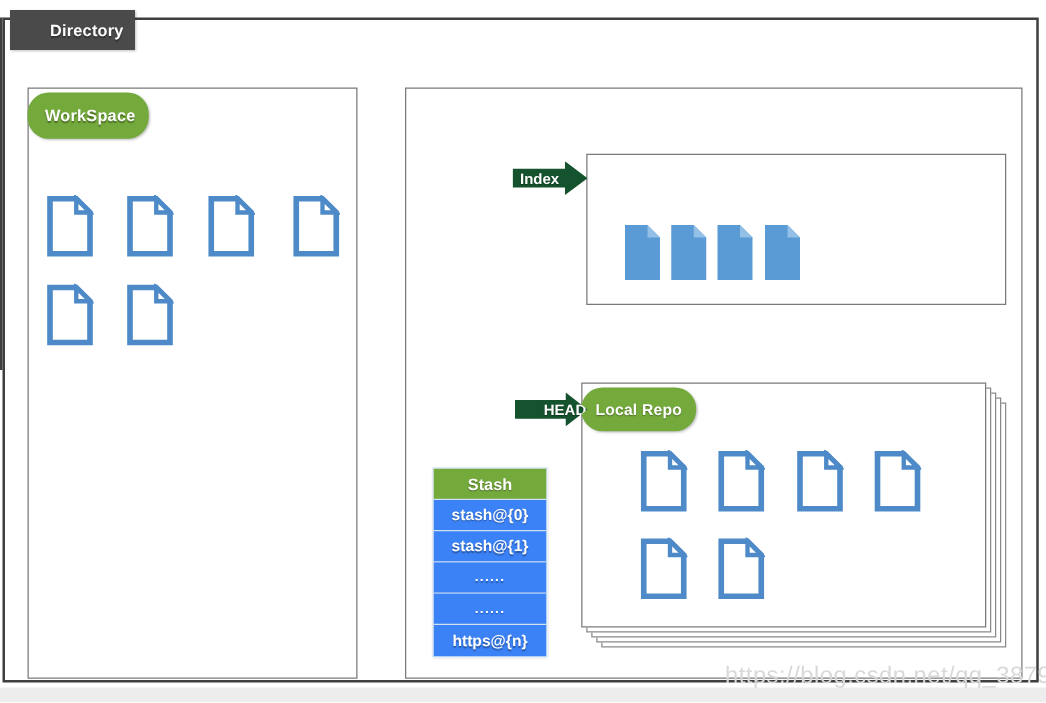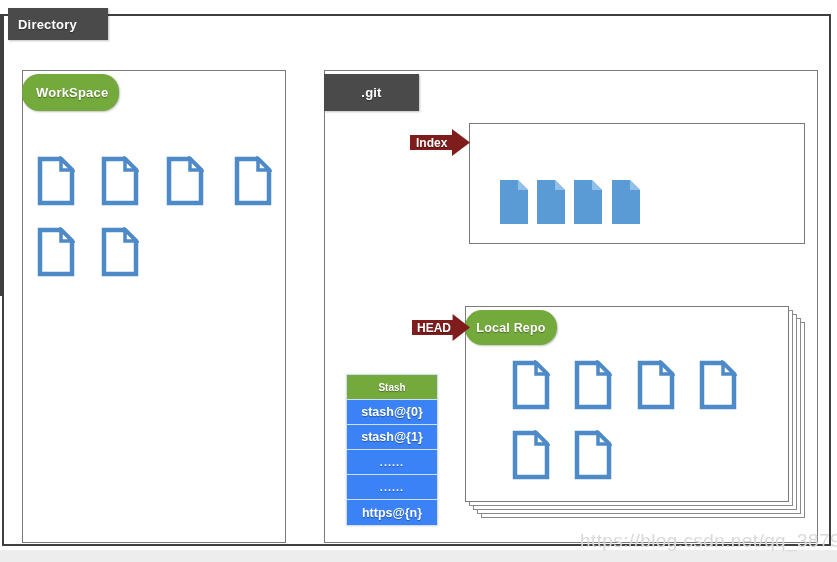--- a/index.html
+++ b/index.html
@@ -47,21 +47,21 @@
     background: #4a4a4a;
   }
   .tab-green {
     background: #74a93c;
     border-radius: 17px;
   }
 
   
   .arrow {
     position: absolute;
-    background: #7f1d1d;
+    background: #14532d;
     color: #ffffff;
     font-weight: bold;
     display: flex;
     align-items: center;
     justify-content: flex-start;
     box-sizing: border-box;
     text-shadow: 0 1px 1px rgba(0,0,0,.4);
     filter: drop-shadow(1px 1px 1px rgba(0,0,0,.3));
   }
 
@@ -86,21 +86,21 @@
     color: #ffffff;
     font-weight: bold;
     font-size: 12.5px;
     text-shadow: 0 1px 1px rgba(0,0,0,.35);
     background: #3b82f6;
     border-bottom: 1.5px solid #cfe0f0;
   }
   .stash-row:last-child { border-bottom: none; }
   .stash-head {
     background: #74a93c;
-    font-size: 10px;
+    font-size: 13px;
   }
   .stash-dots {
     letter-spacing: 1px;
     font-size: 11px;
   }
 
   
   .sheet {
     position: absolute;
     box-sizing: border-box;
@@ -131,21 +131,21 @@
 </head>
 <body>
 
 <div id="canvas">
 
   <div class="page-strip" style="left:0; top:550px; width:837px; height:12px;"></div>
   <div class="left-edge" style="left:0; top:14px; width:3px; height:282px;"></div>
 
   <div class="box outer-frame" style="left:2px; top:14px; width:829px; height:532px;"></div>
 
-  <div class="tab tab-dark" style="left:8px; top:8px; width:100px; height:32px; padding-left:10px; font-size:13px;">
+  <div class="tab tab-dark" style="left:8px; top:8px; width:100px; height:32px; padding-left:32px; font-size:13px;">
     <span>Directory</span>
   </div>
 
   <div class="box panel" style="left:22px; top:70px; width:264px; height:473px;"></div>
   <div class="tab tab-green" style="left:22px; top:74px; width:97px; height:37px; padding-left:14px; font-size:13px;">
     <span>WorkSpace</span>
   </div>
 
   <svg class="file-icon" style="left:37px; top:156px;" width="38" height="50" viewBox="0 0 38 50">
     <path d="M3 3 H24 L35 14 V47 H3 Z" fill="#ffffff" stroke="#4e8ac8" stroke-width="4.5" stroke-linejoin="miter"></path>
@@ -167,23 +167,20 @@
   <svg class="file-icon" style="left:37px; top:227px;" width="38" height="50" viewBox="0 0 38 50">
     <path d="M3 3 H24 L35 14 V47 H3 Z" fill="#ffffff" stroke="#4e8ac8" stroke-width="4.5" stroke-linejoin="miter"></path>
     <path d="M24 3 L35 14 H24 Z" fill="#ffffff" stroke="#4e8ac8" stroke-width="3.5"></path>
   </svg>
   <svg class="file-icon" style="left:101px; top:227px;" width="38" height="50" viewBox="0 0 38 50">
     <path d="M3 3 H24 L35 14 V47 H3 Z" fill="#ffffff" stroke="#4e8ac8" stroke-width="4.5" stroke-linejoin="miter"></path>
     <path d="M24 3 L35 14 H24 Z" fill="#ffffff" stroke="#4e8ac8" stroke-width="3.5"></path>
   </svg>
 
   <div class="box panel" style="left:324px; top:70px; width:494px; height:473px;"></div>
-  <div class="tab tab-dark" style="left:324px; top:74px; width:95px; height:37px; justify-content:center; font-size:13px;">
-    <span>.git</span>
-  </div>
 
   <div class="box panel" style="left:469px; top:123px; width:336px; height:121px;"></div>
 
   <div class="arrow" style="left:410px; top:129px; width:60px; height:27px; padding-left:6px; font-size:12px;
               clip-path: polygon(0 22%, 70% 22%, 70% 0, 100% 50%, 70% 100%, 70% 78%, 0 78%);">
     <span>Index</span>
   </div>
 
   <svg class="file-icon" style="left:499px; top:179px;" width="30" height="46" viewBox="0 0 30 46">
     <path d="M1 1 H19 L29 11 V45 H1 Z" fill="#5b9bd5"></path>
@@ -205,21 +202,21 @@
   <div class="sheet" style="left:481px; top:322px; width:324px; height:196px;"></div>
   <div class="sheet" style="left:477px; top:318px; width:324px; height:196px;"></div>
   <div class="sheet" style="left:473px; top:314px; width:324px; height:196px;"></div>
   <div class="sheet" style="left:469px; top:310px; width:324px; height:196px;"></div>
 
   <div class="box panel" style="left:465px; top:306px; width:324px; height:196px;"></div>
   <div class="tab tab-green" style="left:465px; top:310px; width:92px; height:35px; justify-content:center; font-size:12.5px;text-align:right;">
     <span>Local Repo</span>
   </div>
 
-  <div class="arrow" style="left:412px; top:314px; width:58px; height:27px; padding-left:5px; font-size:12px;
+  <div class="arrow" style="left:412px; top:314px; width:58px; height:27px; padding-left:23px; font-size:12px;
               clip-path: polygon(0 22%, 70% 22%, 70% 0, 100% 50%, 70% 100%, 70% 78%, 0 78%);">
     <span>HEAD</span>
   </div>
 
   <svg class="file-icon" style="left:512px; top:360px;" width="38" height="50" viewBox="0 0 38 50">
     <path d="M3 3 H24 L35 14 V47 H3 Z" fill="#ffffff" stroke="#4e8ac8" stroke-width="4.5" stroke-linejoin="miter"></path>
     <path d="M24 3 L35 14 H24 Z" fill="#ffffff" stroke="#4e8ac8" stroke-width="3.5"></path>
   </svg>
   <svg class="file-icon" style="left:574px; top:360px;" width="38" height="50" viewBox="0 0 38 50">
     <path d="M3 3 H24 L35 14 V47 H3 Z" fill="#ffffff" stroke="#4e8ac8" stroke-width="4.5" stroke-linejoin="miter"></path>

